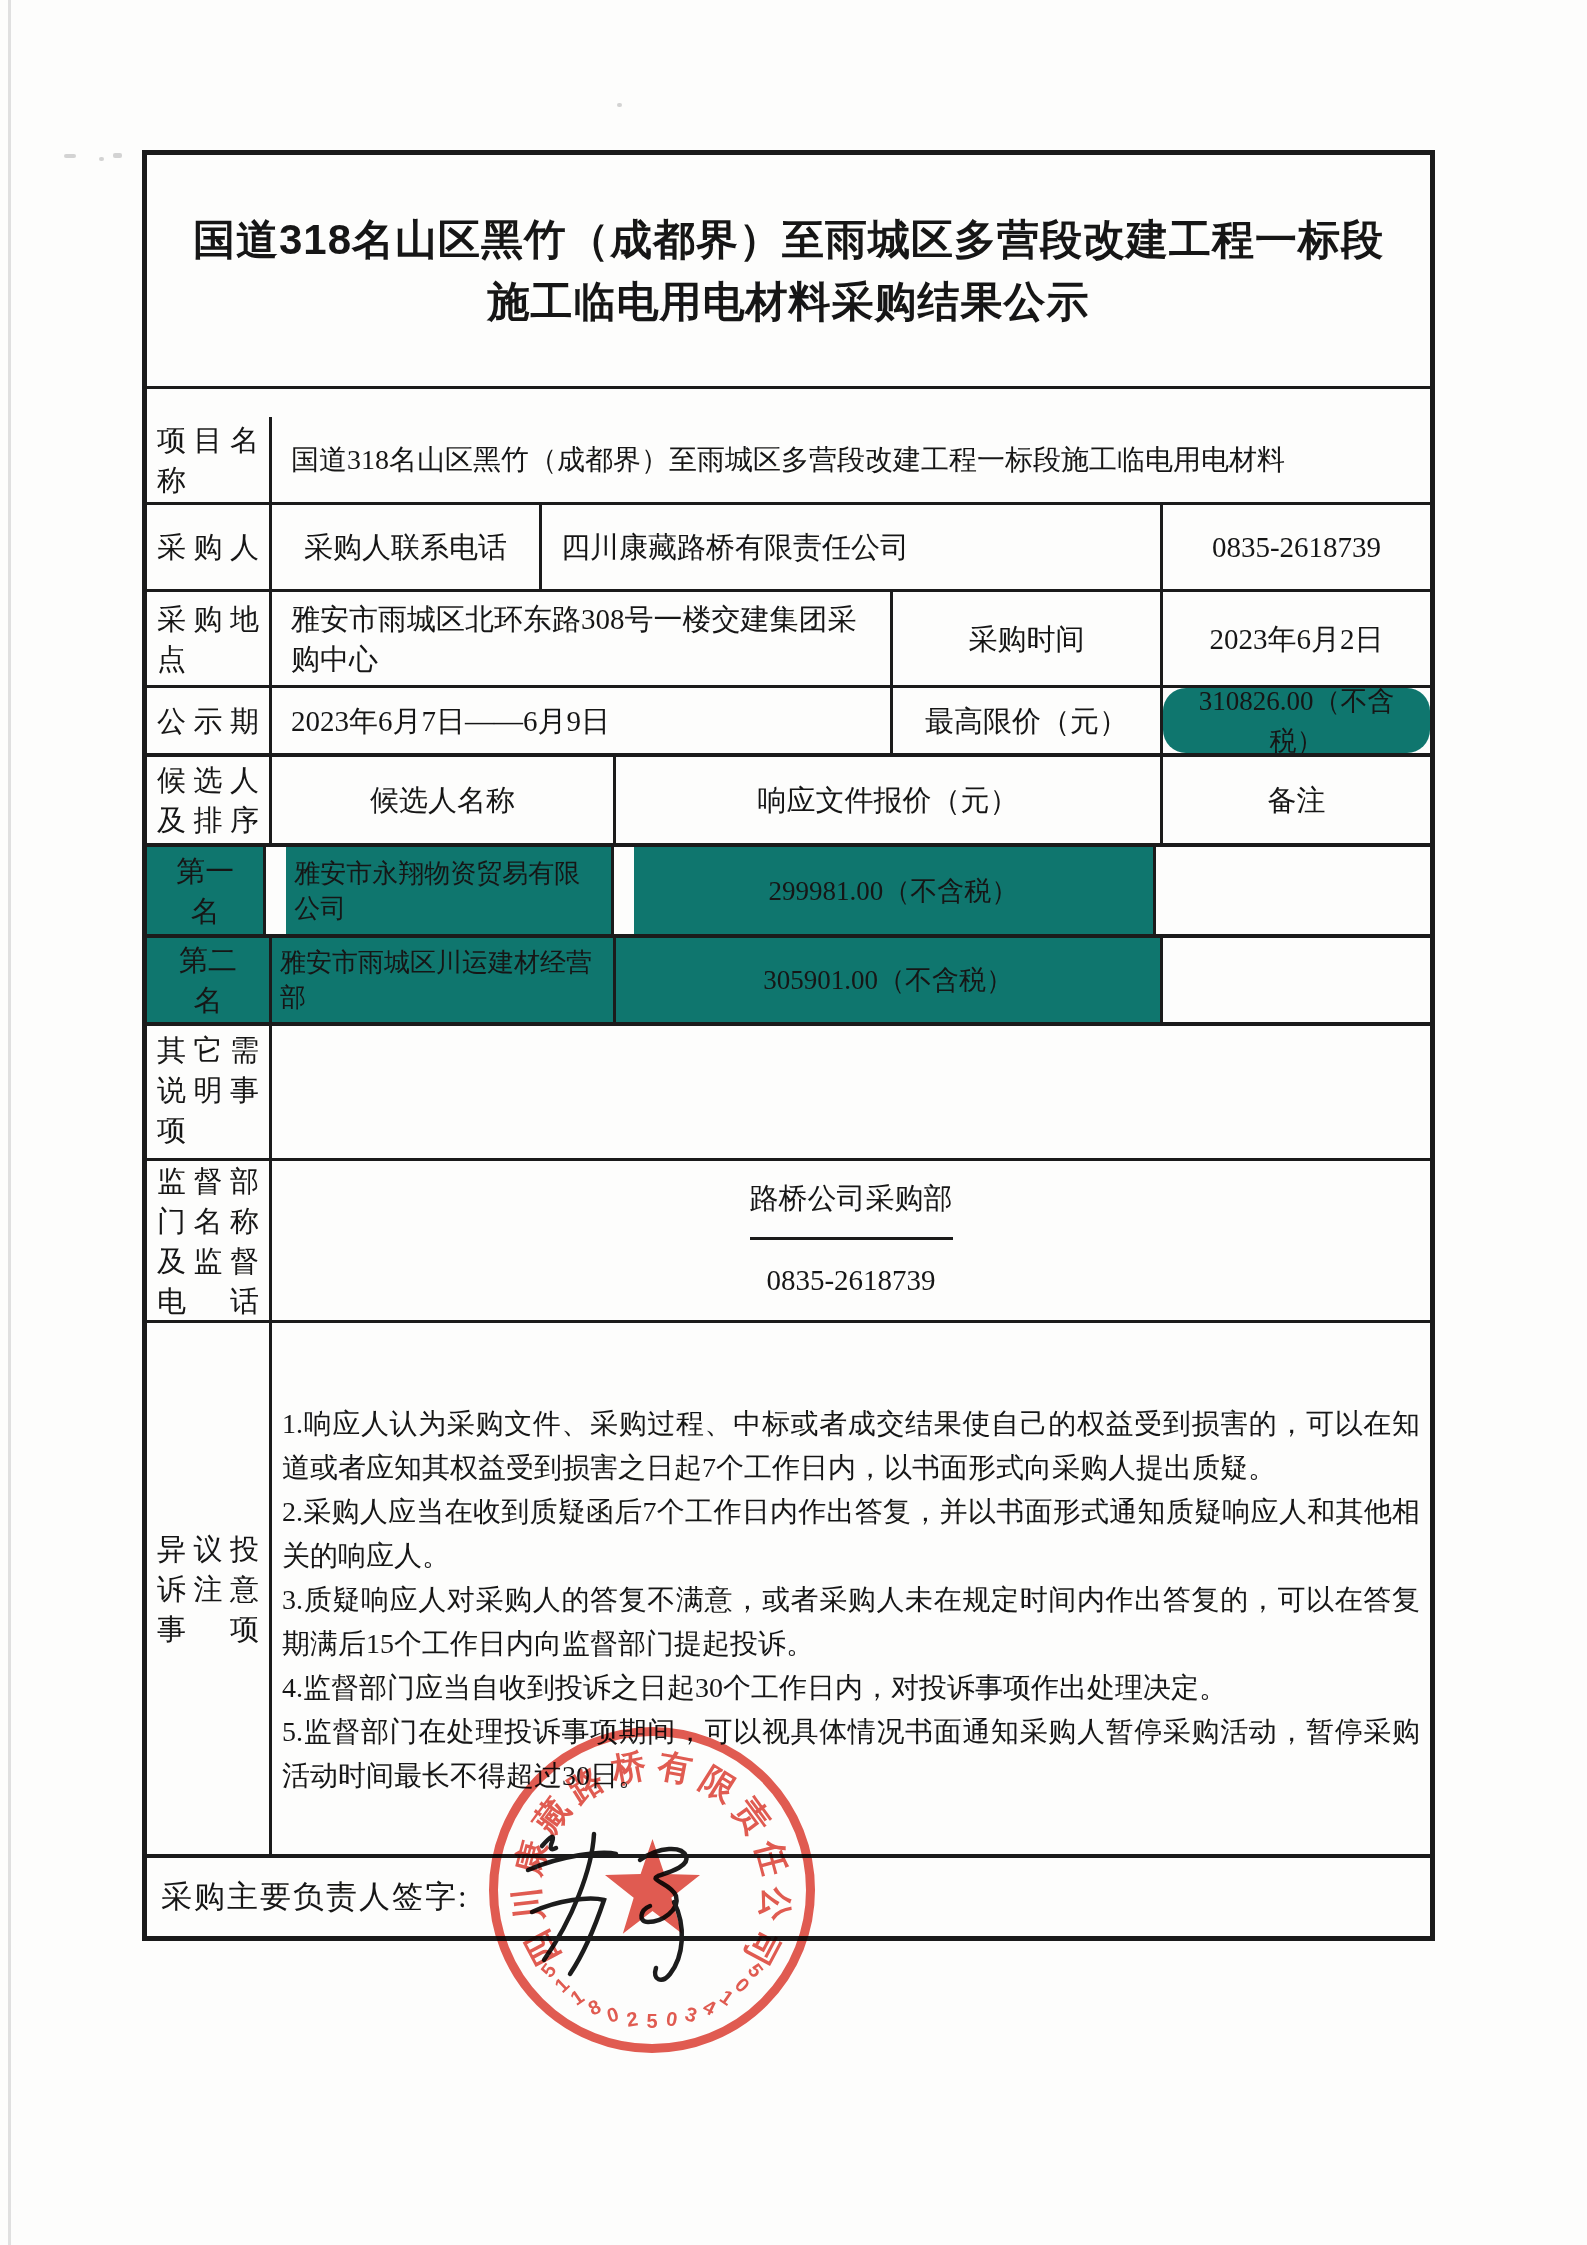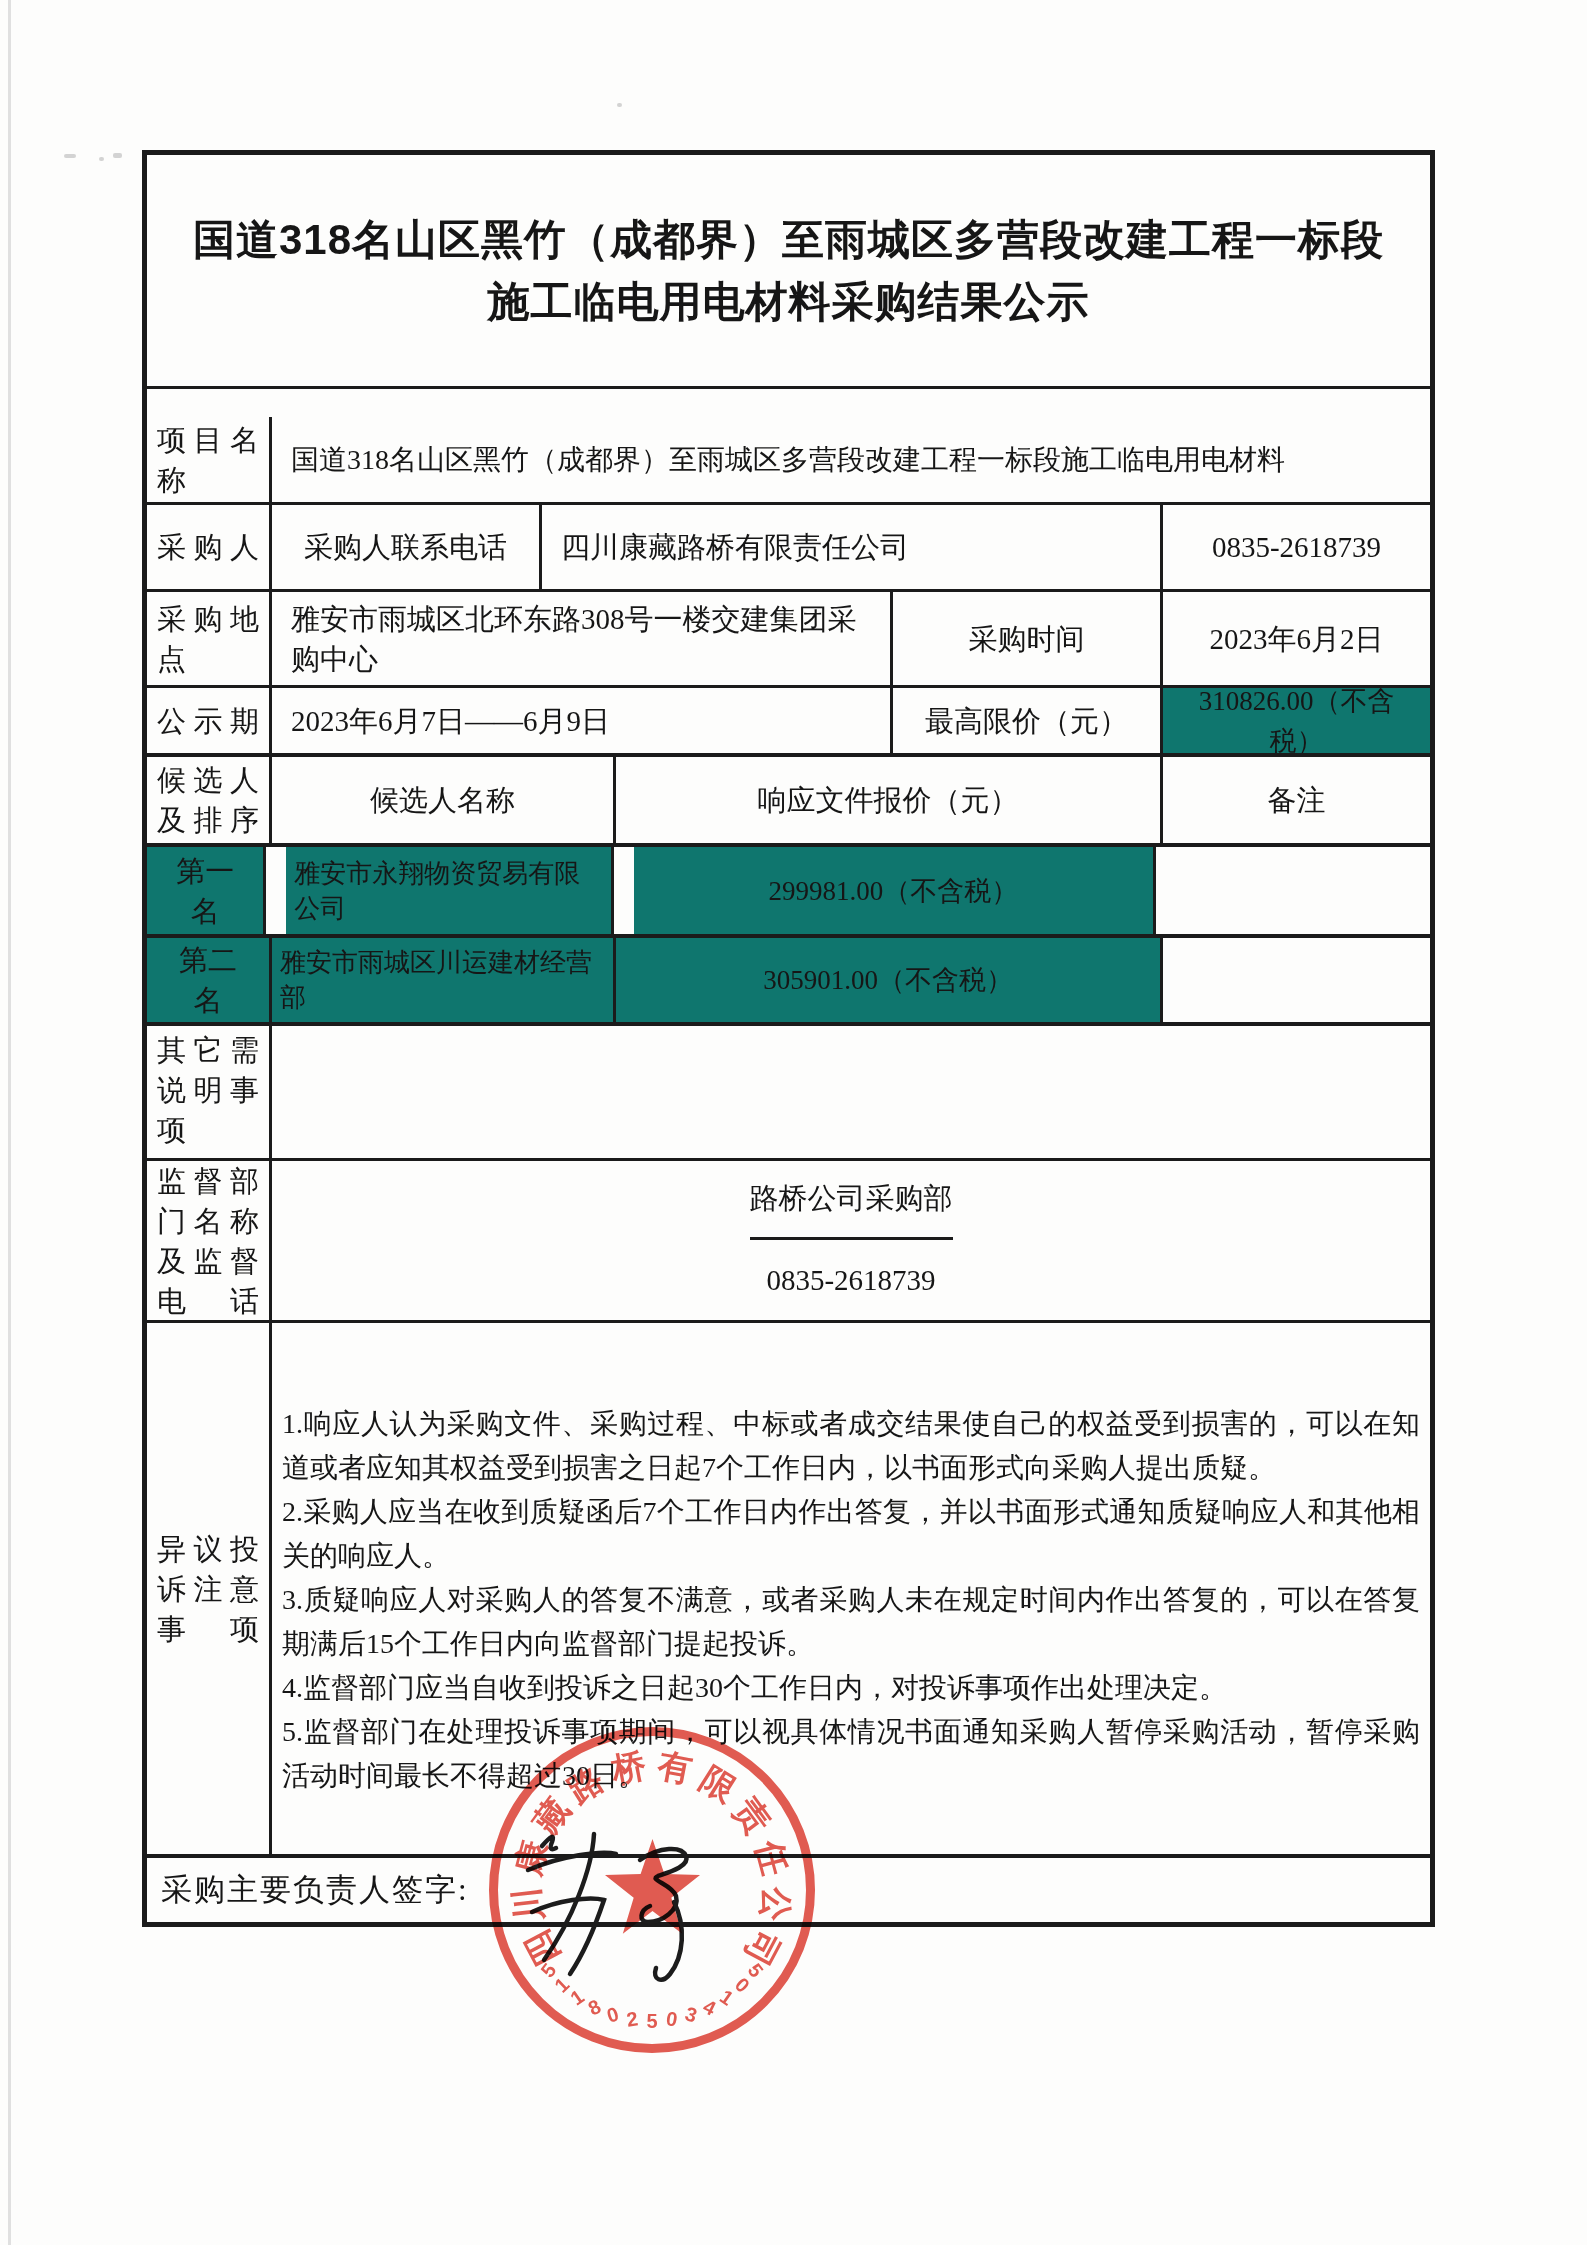--- a/index.html
+++ b/index.html
@@ -17,21 +17,21 @@
     position:absolute; left:142px; top:150px; width:1283px;
     border:5px solid #1b1b1b;
   }
   .row { display:flex; box-sizing:border-box; border-bottom:3px solid #1b1b1b; }
   .row.thick { border-bottom-width:4px; }
   .row.last { border-bottom:none; }
   .cell {
     box-sizing:border-box; border-right:3px solid #1b1b1b;
     display:flex; align-items:center; overflow:hidden;
   }
-  .cell.endc { border-right:none; }
+  .cell.endc { border-right:none;border-radius:23px; }
   .txt { width:100%; }
 
   
   .c-label { width:125px; }
   .c-wide  { width:621px; }
   .c-sub   { width:270px; }
   .c-last  { width:267px; }
   .c-name  { width:344px; }
   .c-bid   { width:547px; }
   .c-rest  { width:1158px; }
@@ -57,21 +57,21 @@
   .sup-col { display:flex; flex-direction:column; }
   .sup-sub { box-sizing:border-box; display:flex; align-items:center;
              border-bottom:3px solid #1b1b1b; }
   .sup-sub.last { border-bottom:none; }
   .sup-sub .txt { font-size:29px; text-align:center; }
 
   .obj-cell { align-items:center; }
   .obj-cell .txt { padding:30px 10px 8px 10px; }
   .obj-cell p { margin:0; font-size:28px; line-height:44px; text-align:justify; }
 
-  .sig-cell { height:64px;justify-content:flex-end; }
+  .sig-cell { height:78px;justify-content:flex-end; }
   .sig-cell .txt { font-size:31px; padding-left:14px; letter-spacing:2px; }
 
   
   .stamp {
     position:absolute; left:489px; top:1727px; width:326px; height:326px;
     mix-blend-mode:multiply; opacity:.83; pointer-events:none;
   }
   .stamp .ring {
     position:absolute; left:0; top:0; width:308px; height:308px;
     border:9px solid #dc3a2e; border-radius:50%;

